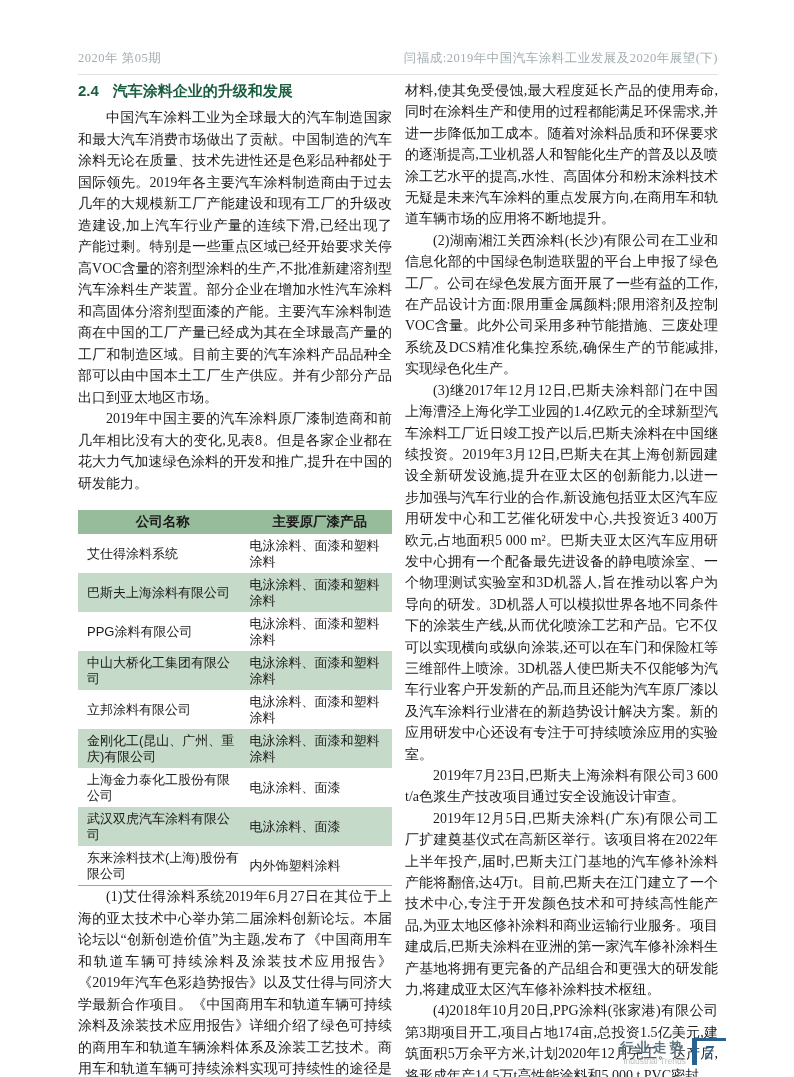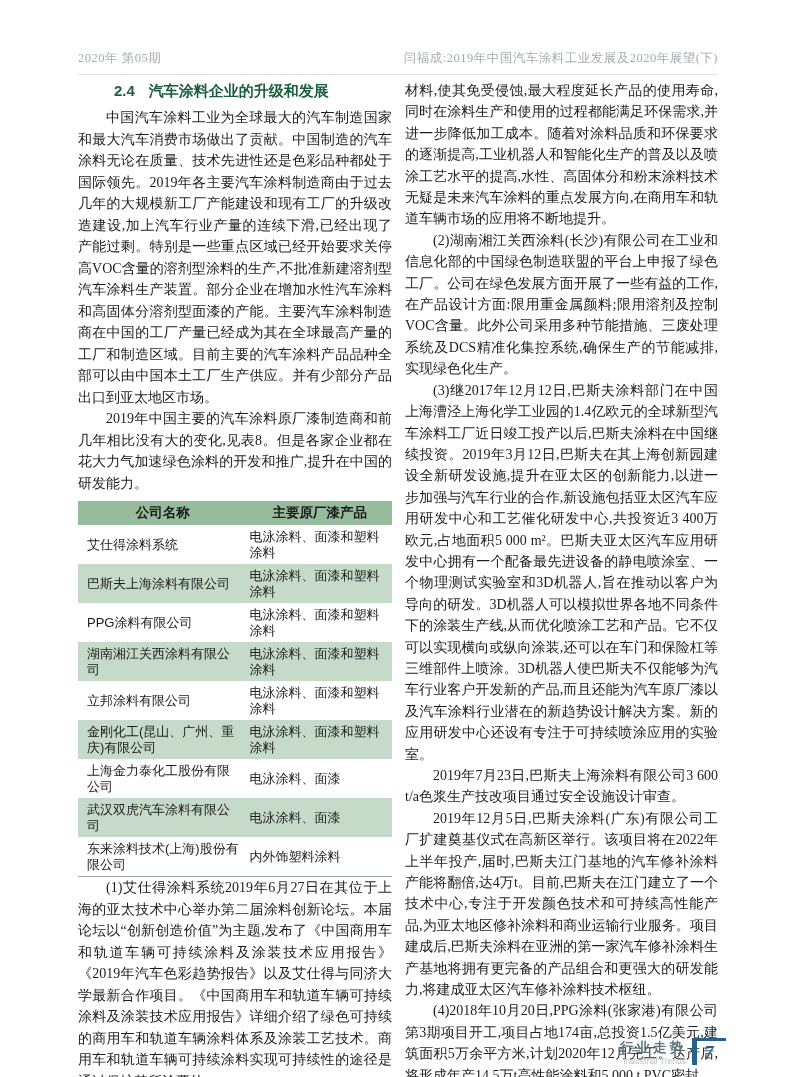--- a/index.html
+++ b/index.html
@@ -26,30 +26,30 @@
     position:absolute; top:80px; left:78px; width:640px;
     display:flex; gap:13px;
   }
   .col { width:314px; font-size:14px; line-height:21.5px; }
   .col-right { width:313px; line-height:21.4px; }
   .section-heading {
     color:#1b5e3f; font-weight:bold; font-size:15px;
     margin:0 0 5px 0; line-height:22px;
     font-family:"Liberation Sans","DejaVu Sans",sans-serif;
   }
-  .heading-num { margin-right:14px;margin-left:36px; }
+  .heading-num { margin-right:14px; }
   p.para { margin:0; text-indent:2em; text-align:justify; }
   p.cont { text-indent:0; }
   
   .tbl-caption { text-align:center; font-weight:bold; margin-top:9px; }
   .tbl-caption .cn { font-size:13.5px; line-height:19px; font-family:"Liberation Sans","DejaVu Sans",sans-serif; }
   .tbl-caption .cap-num { margin-right:12px; }
   .tbl-caption .en { font-size:13.5px; line-height:18px; }
   .oem-table {
-    width:100%; border-collapse:collapse; margin-top:7px;
+    width:100%; border-collapse:collapse; margin-top:16px;
     font-size:13px; line-height:16px;
     font-family:"Liberation Sans","DejaVu Sans",sans-serif;
     border-bottom:1px solid #9aa49c;
   }
   .oem-table th {
     background:#97bc9b; font-weight:bold; font-size:13.5px;
     padding:4px 2px; text-align:center;
   }
   .oem-table td { padding:3.5px 2px; vertical-align:middle; }
   .oem-table td.c1 { width:54%; padding-left:9px; padding-right:6px; }
@@ -112,21 +112,21 @@
             </tr>
             <tr>
               <td class="c1">巴斯夫上海涂料有限公司</td>
               <td class="c2">电泳涂料、面漆和塑料涂料</td>
             </tr>
             <tr>
               <td class="c1">PPG涂料有限公司</td>
               <td class="c2">电泳涂料、面漆和塑料涂料</td>
             </tr>
             <tr>
-              <td class="c1">湖南湘江关西涂料有限公司</td>
+              <td class="c1">中山大桥化工集团有限公司</td>
               <td class="c2">电泳涂料、面漆和塑料涂料</td>
             </tr>
             <tr>
               <td class="c1">立邦涂料有限公司</td>
               <td class="c2">电泳涂料、面漆和塑料涂料</td>
             </tr>
             <tr>
               <td class="c1">金刚化工(昆山、广州、重庆)有限公司</td>
               <td class="c2">电泳涂料、面漆和塑料涂料</td>
             </tr>

